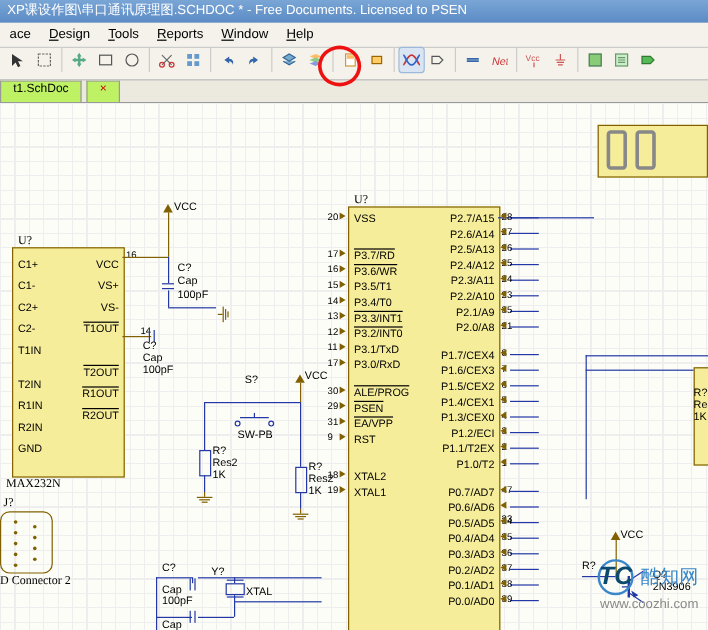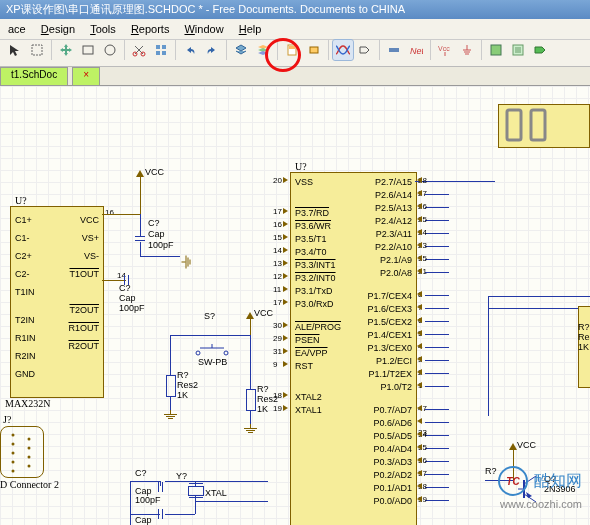--- a/index.html
+++ b/index.html
@@ -33,28 +33,28 @@
   .arrow-l{position:absolute;width:0;height:0;border:3px solid transparent;border-right:5px solid #806000}
   .res{position:absolute;width:8px;height:20px;border:1px solid #2338a6}
   .cap{position:absolute;width:10px;height:6px}
   .cap:before{content:"";position:absolute;left:0;top:0;width:10px;height:1px;background:#2338a6}
   .cap:after{content:"";position:absolute;left:0;top:4px;width:10px;height:1px;background:#2338a6}
   .xtal{position:absolute;width:14px;height:8px;border:1px solid #2338a6}
   .xtal:before{content:"";position:absolute;left:0;top:-4px;width:14px;height:1px;background:#2338a6}
   .xtal:after{content:"";position:absolute;left:0;top:10px;width:14px;height:1px;background:#2338a6}
   .ovline{text-decoration:overline}
   .watermark{position:absolute;right:8px;bottom:32px;display:flex;align-items:center;font-size:16px;color:#3a87c9;font-family:"Microsoft YaHei",sans-serif}
-  .wm-ic{width:26px;height:26px;border-radius:50%;border:2px solid #3a87c9;color:#b91c1c;font-style:italic;font-weight:bold;font-size:10px;display:flex;align-items:center;justify-content:center;margin-right:6px}
+  .wm-ic{width:26px;height:26px;border-radius:50%;border:2px solid #3a87c9;color:#0c4a6e;font-style:italic;font-weight:bold;font-size:21px;display:flex;align-items:center;justify-content:center;margin-right:6px}
   .wm-url{position:absolute;right:8px;bottom:18px;font-size:11px;color:#888}
   .dconn{position:absolute;border:1px solid #806000;border-radius:8px;background:none}
 </style>
 </head>
 <body>
 
-<div class="titlebar"><span>XP课设作图\串口通讯原理图.SCHDOC * - Free Documents. Documents to CHINA</span></div>
+<div class="titlebar"><span>XP课设作图\串口通讯原理图.SCHDOC * - Free Documents. Licensed to PSEN</span></div>
 
 <div class="menubar">
   <span>ace</span>
   <span><u>D</u>esign</span>
   <span><u>T</u>ools</span>
   <span><u>R</u>eports</span>
   <span><u>W</u>indow</span>
   <span><u>H</u>elp</span>
 </div>
 

